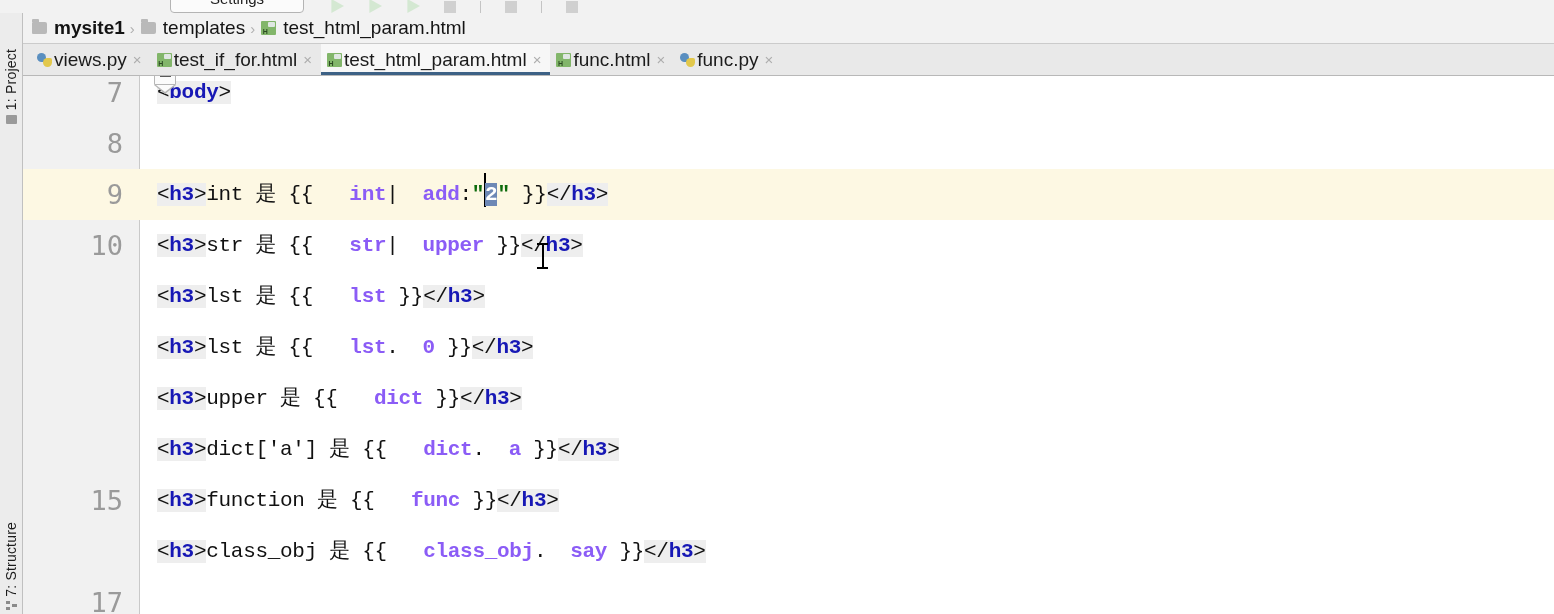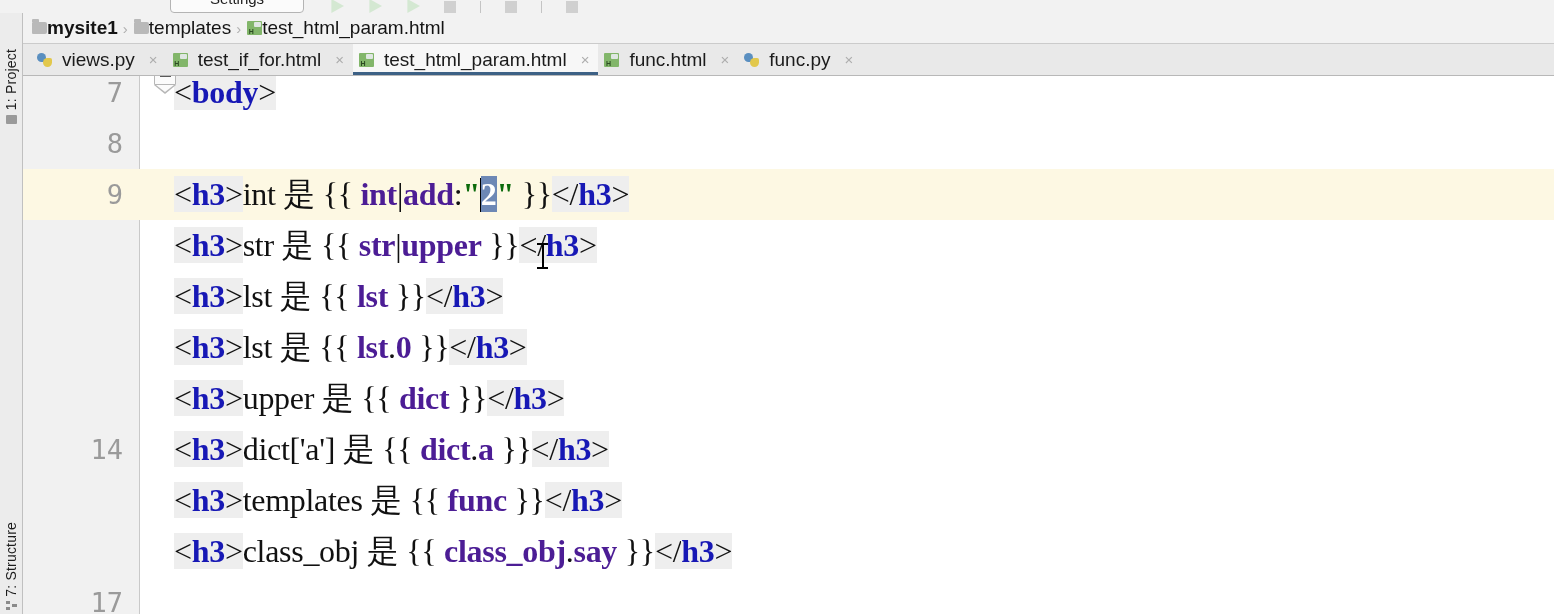--- a/index.html
+++ b/index.html
@@ -111,21 +111,21 @@
     width: 1531px; height: 31px;
     background: #f2f2f2;
     border-bottom: 1px solid #cbcbcb;
     display: flex;
     align-items: center;
     padding-left: 9px;
     box-sizing: border-box;
     font-size: 19px;
     color: #141414;
   }
-  .crumb { display: flex; align-items: center; gap: 0; }
+  .crumb { display: flex; align-items: center; gap: 7px; }
   .crumb-sep {
     color: #b0b0b0;
     font-size: 15px;
     margin: 0 6px 0 5px;
   }
   .crumb-label { white-space: nowrap; }
   .crumb-label.bold { font-weight: bold; }
   .ico-folder {
     width: 15px; height: 12px;
     background: #b9b9b9;
@@ -196,21 +196,21 @@
     background: #e9e9e9;
     border-bottom: 1px solid #b8b8b8;
     display: flex;
     align-items: stretch;
     box-sizing: border-box;
     padding-left: 8px;
   }
   .tab {
     display: flex;
     align-items: center;
-    gap: 10px;
+    gap: 2px;
     padding: 0 9px 0 6px;
     font-size: 19px;
     color: #1b1b1b;
     white-space: nowrap;
     position: relative;
     cursor: default;
   }
   .tab.active {
     background: #f7f7f7;
   }
@@ -258,31 +258,31 @@
     width: 100px;
     text-align: right;
     font-family: "DejaVu Sans Mono", monospace;
     font-size: 27px;
     color: #9a9a9a;
     line-height: 51px;
   }
 
   .code {
     position: absolute;
-    left: 151px;
-    font-family: Liberation Serif, serif;
-    font-size: 32px;
+    left: 134px;
+    font-family: Liberation Mono, monospace;
+    font-size: 21px;
     line-height: 51px;
     color: #111111;
     white-space: pre;
     letter-spacing: -0.3px;
   }
   .tagbg { background: #eeeeee; }
   .tagname { color: #1718b5; font-weight: bold; }
-  .var { color: #4c1d95; font-weight: bold; }
+  .var { color: #8b5cf6; font-weight: bold; margin-left: 24px; }
   .str { color: #0c6b0c; font-weight: bold; }
   .plain { color: #111111; }
   .sel {
     background: #6d88b5;
     color: #ffffff;
     font-weight: bold;
   }
   .caret {
     display: inline-block;
     width: 0;
@@ -438,37 +438,38 @@
         </div>
         <div class="row" style="top: 42px;">
           <div class="lineno">8</div>
           <div class="code"></div>
         </div>
         <div class="row caret-row" style="top: 93px;">
           <div class="lineno">9</div>
           <div class="code"><span class="plain tagbg">&lt;</span><span class="tagname tagbg">h3</span><span class="plain tagbg">&gt;</span><span class="plain">int 是 {{ </span><span class="var">int</span><span class="plain">|</span><span class="var">add</span><span class="plain">:</span><span class="str">"</span><span class="caret"></span><span class="sel">2</span><span class="str">"</span><span class="plain"> }}</span><span class="plain tagbg">&lt;/</span><span class="tagname tagbg">h3</span><span class="plain tagbg">&gt;</span></div>
         </div>
         <div class="row" style="top: 144px;">
+          <div class="lineno">10</div>
           <div class="code"><span class="plain tagbg">&lt;</span><span class="tagname tagbg">h3</span><span class="plain tagbg">&gt;</span><span class="plain">str 是 {{ </span><span class="var">str</span><span class="plain">|</span><span class="var">upper</span><span class="plain"> }}</span><span class="plain tagbg">&lt;/</span><span class="tagname tagbg">h3</span><span class="plain tagbg">&gt;</span></div>
         </div>
         <div class="row" style="top: 195px;">
           <div class="code"><span class="plain tagbg">&lt;</span><span class="tagname tagbg">h3</span><span class="plain tagbg">&gt;</span><span class="plain">lst 是 {{ </span><span class="var">lst</span><span class="plain"> }}</span><span class="plain tagbg">&lt;/</span><span class="tagname tagbg">h3</span><span class="plain tagbg">&gt;</span></div>
         </div>
         <div class="row" style="top: 246px;">
           <div class="code"><span class="plain tagbg">&lt;</span><span class="tagname tagbg">h3</span><span class="plain tagbg">&gt;</span><span class="plain">lst 是 {{ </span><span class="var">lst</span><span class="plain">.</span><span class="var">0</span><span class="plain"> }}</span><span class="plain tagbg">&lt;/</span><span class="tagname tagbg">h3</span><span class="plain tagbg">&gt;</span></div>
         </div>
         <div class="row" style="top: 297px;">
           <div class="code"><span class="plain tagbg">&lt;</span><span class="tagname tagbg">h3</span><span class="plain tagbg">&gt;</span><span class="plain">upper 是 {{ </span><span class="var">dict</span><span class="plain"> }}</span><span class="plain tagbg">&lt;/</span><span class="tagname tagbg">h3</span><span class="plain tagbg">&gt;</span></div>
         </div>
         <div class="row" style="top: 348px;">
-          <div class="lineno">14</div>
           <div class="code"><span class="plain tagbg">&lt;</span><span class="tagname tagbg">h3</span><span class="plain tagbg">&gt;</span><span class="plain">dict['a'] 是 {{ </span><span class="var">dict</span><span class="plain">.</span><span class="var">a</span><span class="plain"> }}</span><span class="plain tagbg">&lt;/</span><span class="tagname tagbg">h3</span><span class="plain tagbg">&gt;</span></div>
         </div>
         <div class="row" style="top: 399px;">
-          <div class="code"><span class="plain tagbg">&lt;</span><span class="tagname tagbg">h3</span><span class="plain tagbg">&gt;</span><span class="plain">templates 是 {{ </span><span class="var">func</span><span class="plain"> }}</span><span class="plain tagbg">&lt;/</span><span class="tagname tagbg">h3</span><span class="plain tagbg">&gt;</span></div>
+          <div class="lineno">15</div>
+          <div class="code"><span class="plain tagbg">&lt;</span><span class="tagname tagbg">h3</span><span class="plain tagbg">&gt;</span><span class="plain">function 是 {{ </span><span class="var">func</span><span class="plain"> }}</span><span class="plain tagbg">&lt;/</span><span class="tagname tagbg">h3</span><span class="plain tagbg">&gt;</span></div>
         </div>
         <div class="row" style="top: 450px;">
           <div class="code"><span class="plain tagbg">&lt;</span><span class="tagname tagbg">h3</span><span class="plain tagbg">&gt;</span><span class="plain">class_obj 是 {{ </span><span class="var">class_obj</span><span class="plain">.</span><span class="var">say</span><span class="plain"> }}</span><span class="plain tagbg">&lt;/</span><span class="tagname tagbg">h3</span><span class="plain tagbg">&gt;</span></div>
         </div>
         <div class="row" style="top: 501px;">
           <div class="lineno">17</div>
           <div class="code"></div>
         </div>
       </div>
 

